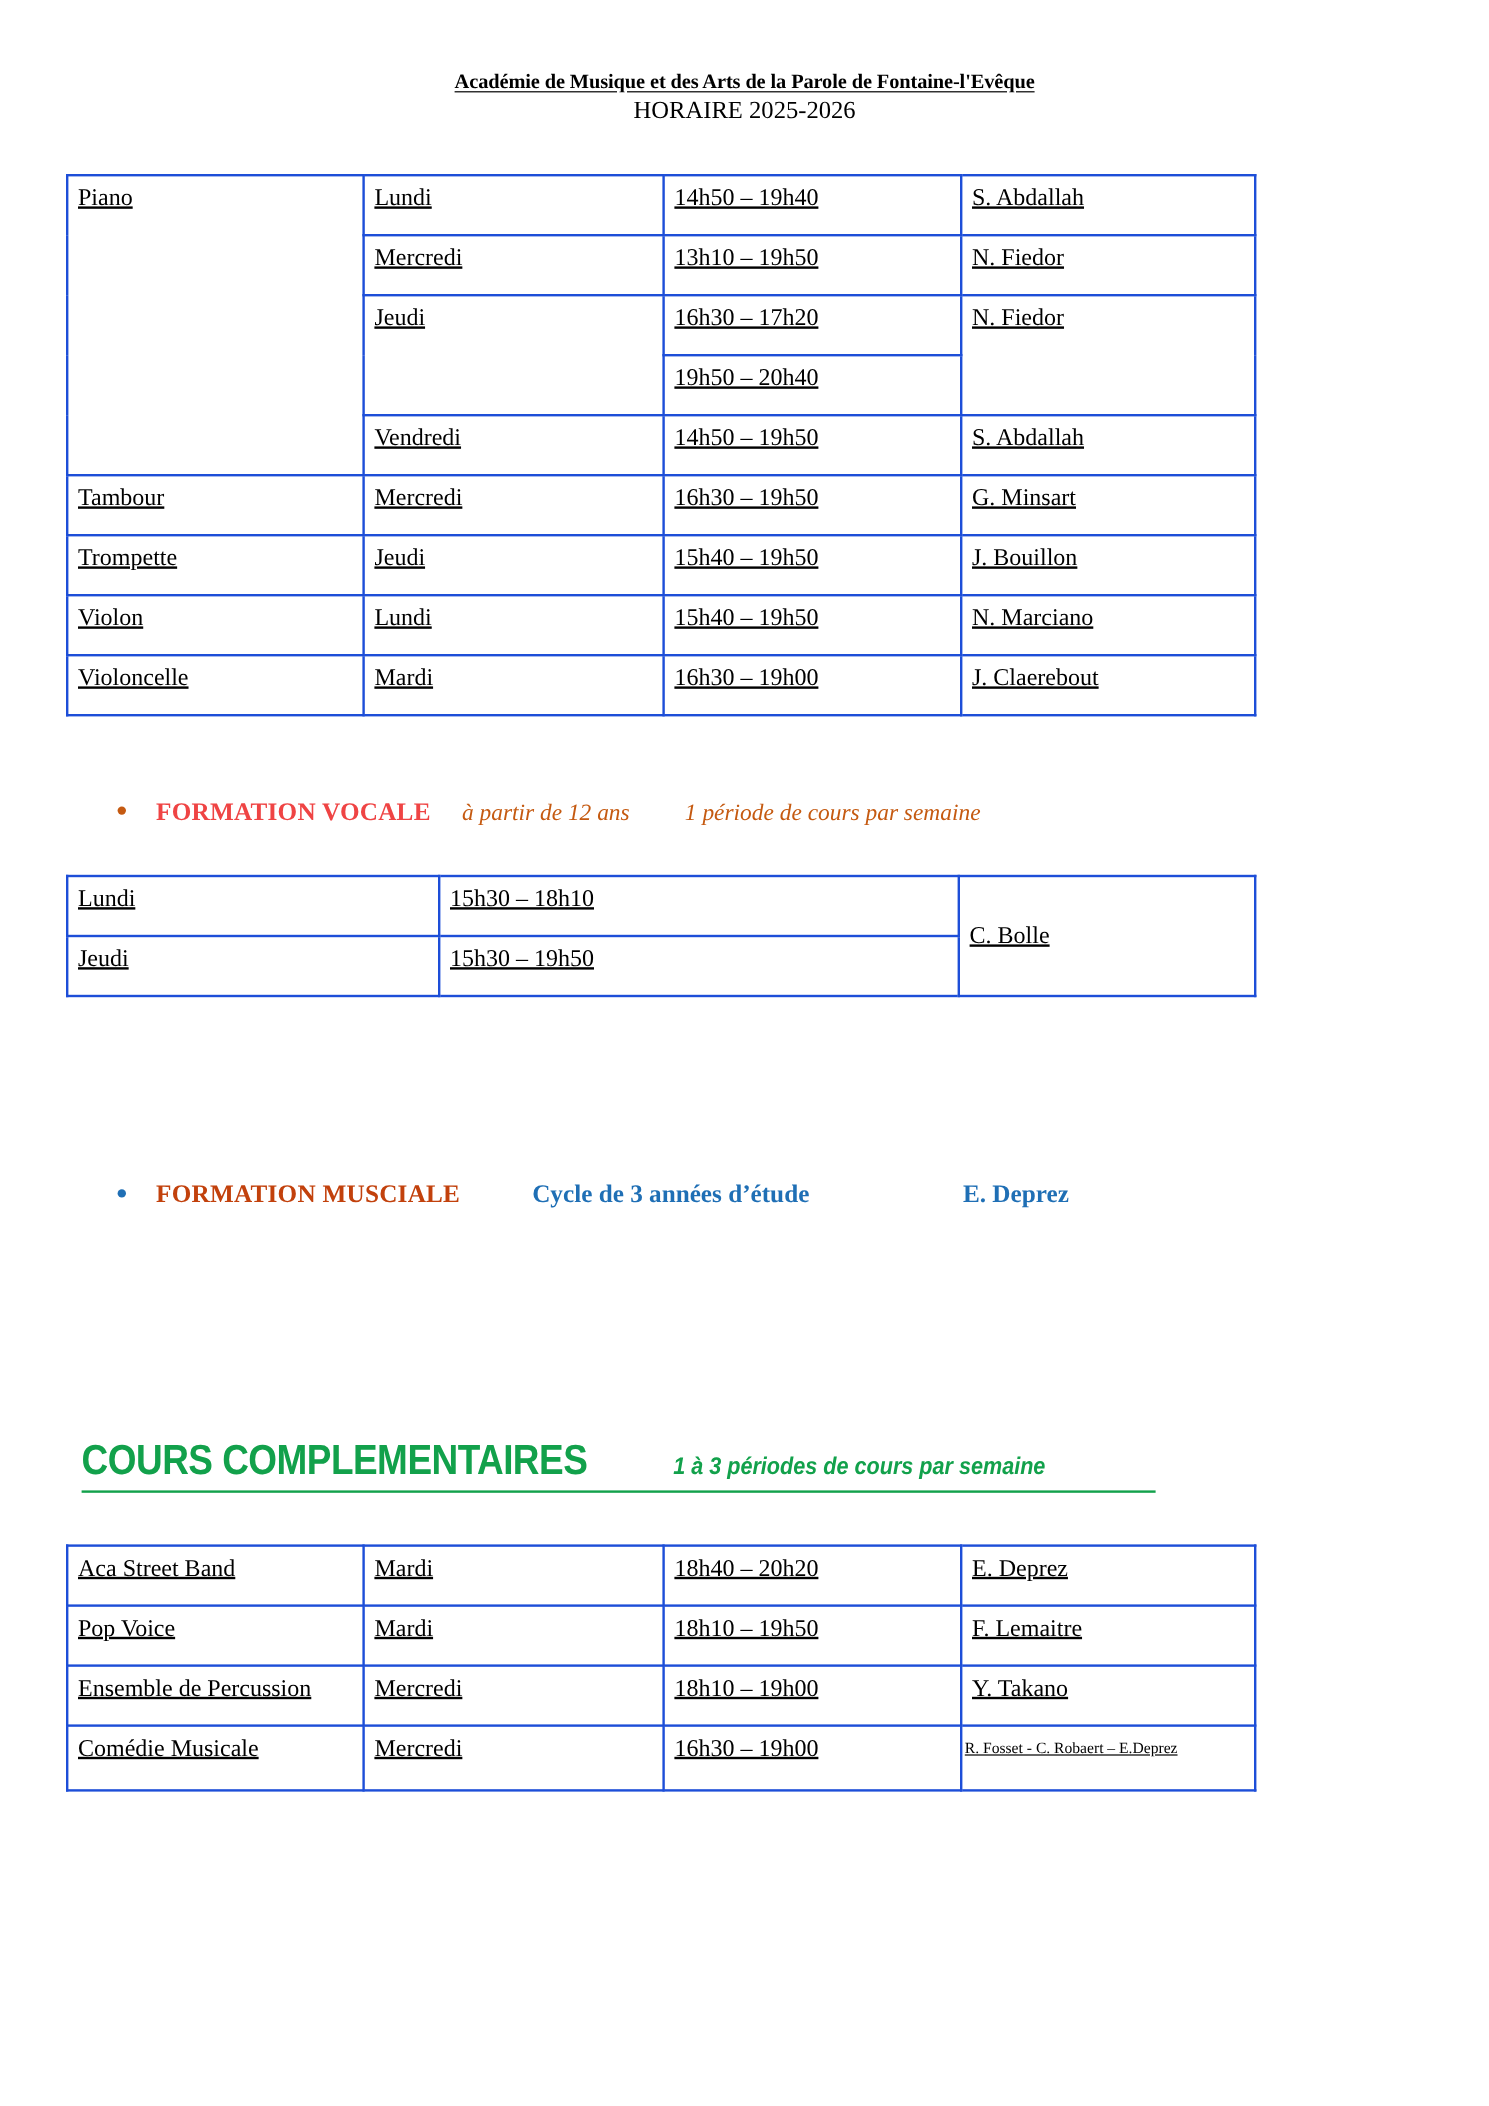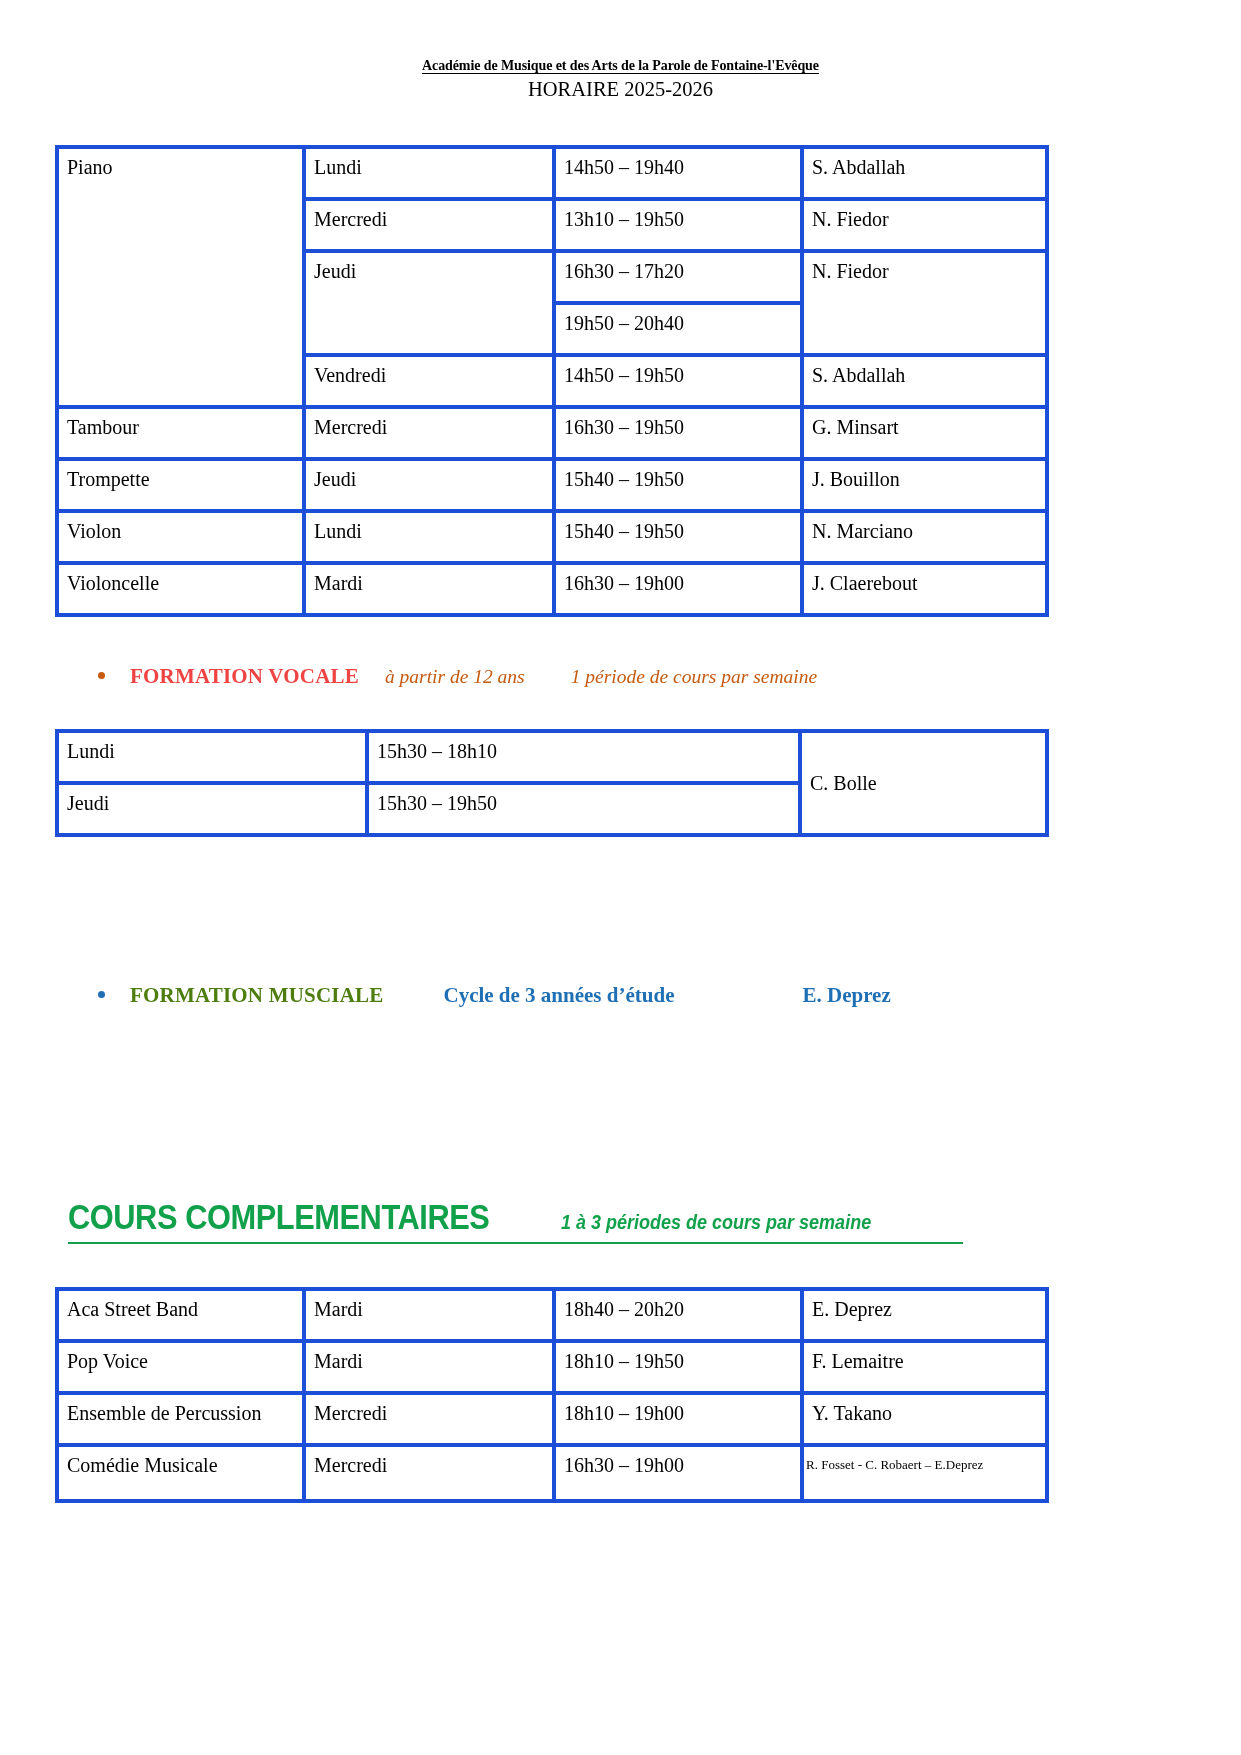--- a/index.html
+++ b/index.html
@@ -24,46 +24,47 @@
     padding: 0;
   }
 
   
   .doc-header {
     text-align: center;
     padding-top: 58px;
   }
   .doc-title {
     font-weight: bold;
-    font-size: 14px;
+    font-size: 17px;
     letter-spacing: -0.1px;
     text-decoration: underline;
     text-underline-offset: 3px;
     line-height: 1.18;
   }
   .doc-subtitle {
     font-weight: normal;
     font-size: 20.5px;
     line-height: 1.3;
     margin-top: 1px;
   }
 
   
   table.sched {
     border-collapse: collapse;
     table-layout: fixed;
     font-size: 20px;
   }
   table.sched td {
-    border: 4px solid #1d4ed8;
+    border: 2px solid #1d4ed8;
     vertical-align: top;
     padding: 7px 0 0 8px;
     line-height: 1.15;
     font-size: 20px;
     font-family: "Liberation Serif", "DejaVu Serif", serif;
+    text-decoration: underline;
   }
 
   
   .tbl-instruments {
     position: absolute;
     left: 55px;
     top: 145px;
     width: 990px;
   }
   .tbl-instruments td { height: 41px; }
@@ -131,21 +132,21 @@
 
   #vocale-line { left: 98px; top: 664px; }
   #vocale-line .bullet-dot { background: #C55A11; }
   #vocale-line .bullet-title { color: #ef4444; }
   #vocale-line .bullet-note { color: #C55A11; }
   #vocale-line .gap1 { display:inline-block; width: 26px; }
   #vocale-line .gap2 { display:inline-block; width: 46px; }
 
   #musciale-line { left: 98px; top: 983px; }
   #musciale-line .bullet-dot { background: #1F6FB5; }
-  #musciale-line .bullet-title { color: #4d7c0f; }
+  #musciale-line .bullet-title { color: #c2410c; }
   #musciale-line .bullet-sub {
     color: #1F6FB5;
     font-weight: bold;
     font-size: 21px;
   }
   #musciale-line .gap1 { display:inline-block; width: 60px; }
   #musciale-line .gap2 { display:inline-block; width: 128px; }
 
   
   .section-heading {

